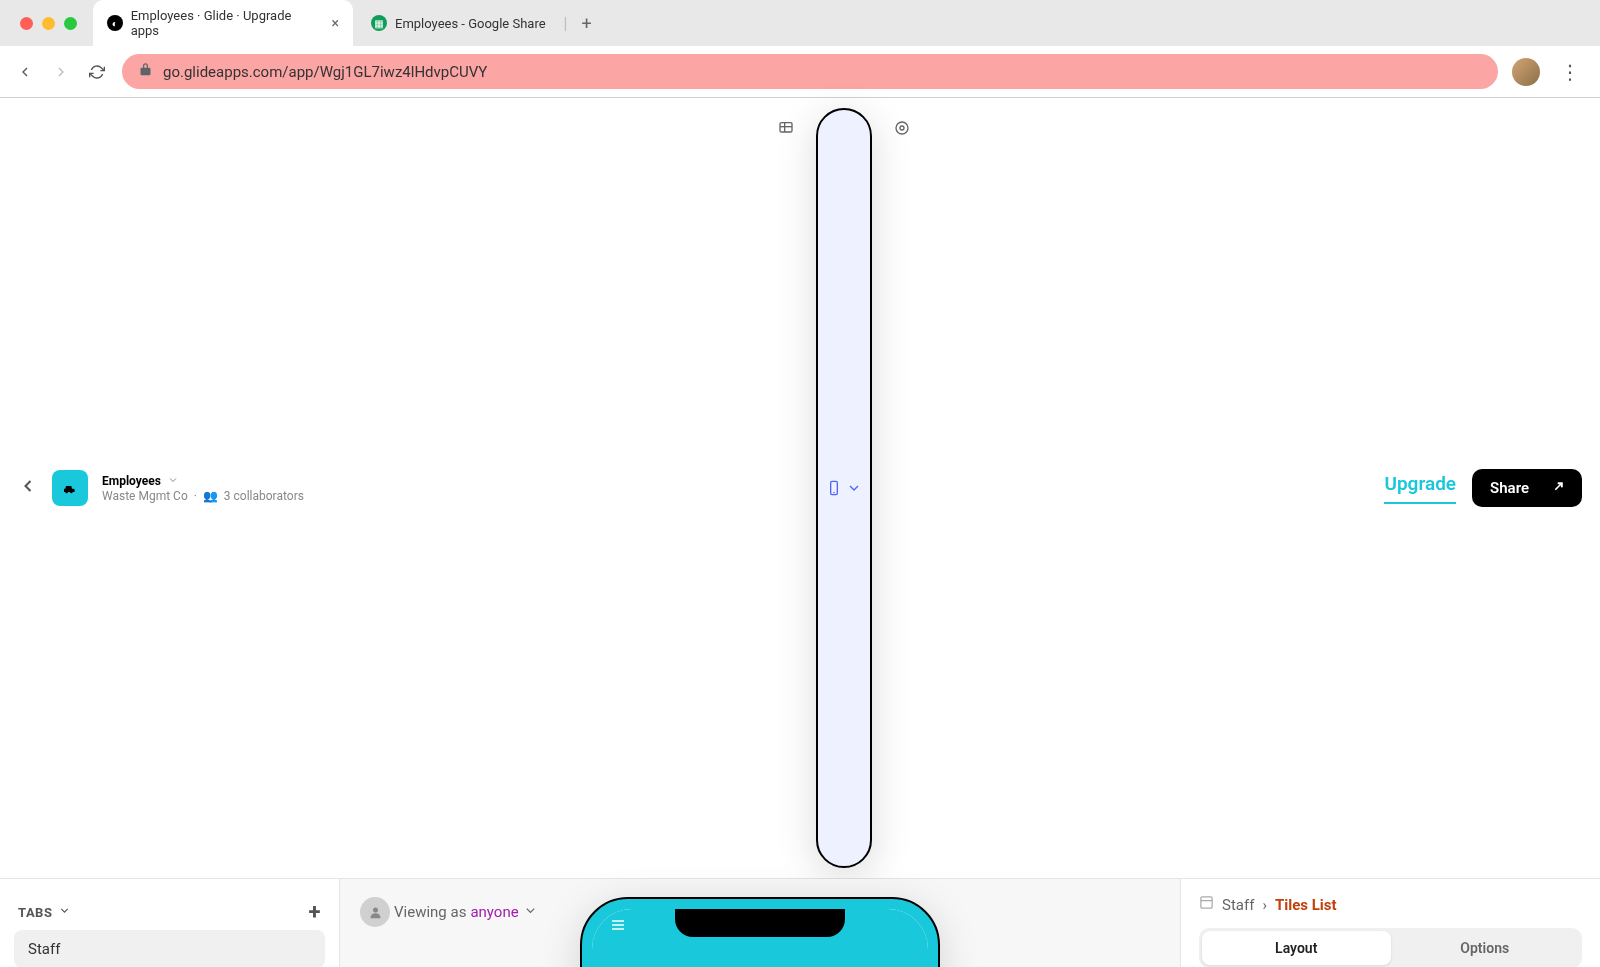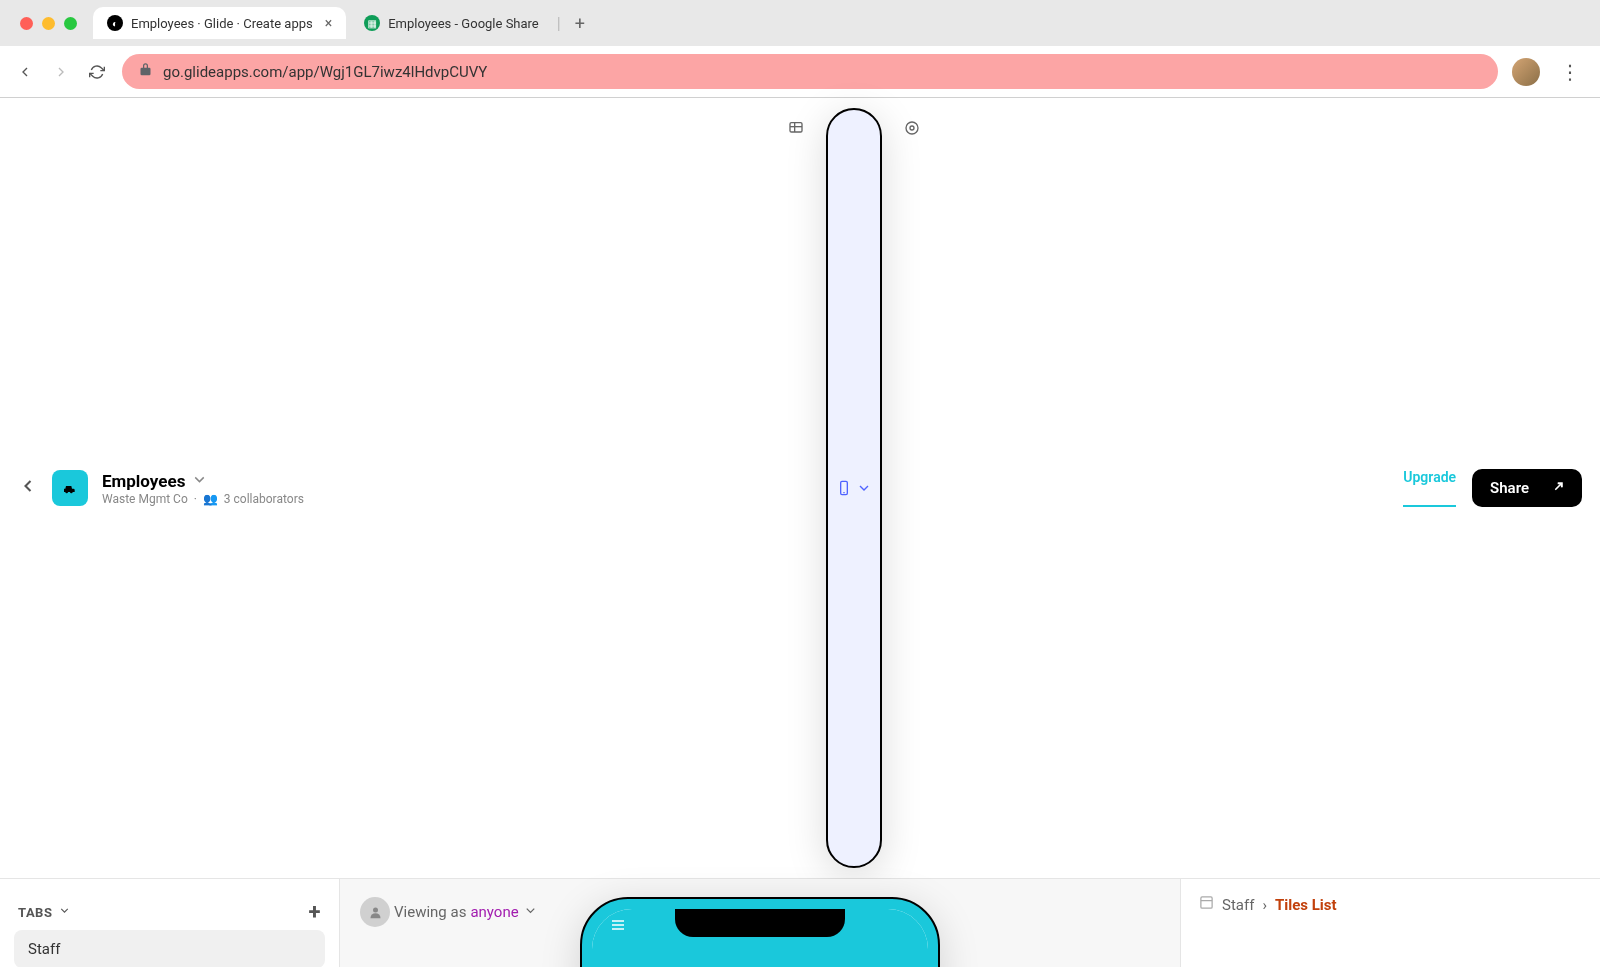--- a/index.html
+++ b/index.html
@@ -23,27 +23,27 @@
 .lock { color: #5f6368; }
 .avatar-small { width: 28px; height: 28px; border-radius: 50%; background: linear-gradient(135deg,#d4a574,#8b6f47); }
 .menu-dots { font-size: 20px; color: #555; padding: 0 6px; }
 
 
 .app-header { display: flex; align-items: center; justify-content: space-between; padding: 10px 18px; background: #fff; border-bottom: 1px solid #e5e5e5; }
 .app-left { display: flex; align-items: center; gap: 14px; }
 .back-chevron { color: #555; }
 .app-icon-wrap { width: 36px; height: 36px; border-radius: 8px; background: #1ac8db; display: flex; align-items: center; justify-content: center; }
 .app-title-wrap { display: flex; flex-direction: column; }
-.app-title-row { display: flex; align-items: center; gap: 6px; font-size: 17px; font-weight: 700; }
+.app-title-row { display: flex; align-items: center; gap: 6px; font-size: 12px; font-weight: 700; }
 .app-subtitle { font-size: 12px; color: #888; display: flex; align-items: center; gap: 6px; }
 .header-center { display: flex; gap: 8px; }
 .device-btn { width: 44px; height: 40px; border-radius: 10px; display: flex; align-items: center; justify-content: center; color: #666; }
 .device-btn.phone { background: #eef1ff; color: #4f63ff; padding: 0 8px; width: auto; gap: 4px; }
 .header-right { display: flex; align-items: center; gap: 16px; }
-.upgrade { color: #1ac8db; font-weight: 600; font-size: 14px; border-bottom: 2px solid #1ac8db; padding-bottom: 20px; }
+.upgrade { color: #1ac8db; font-weight: 600; font-size: 19px; border-bottom: 2px solid #1ac8db; padding-bottom: 7px; }
 .share-btn { background: #000; color: #fff; padding: 10px 18px; border-radius: 10px; font-weight: 600; font-size: 15px; display: flex; align-items: center; gap: 20px; }
 
 
 .main { display: flex; height: calc(967px - 46px - 50px - 58px); }
 .sidebar-left { width: 340px; background: #fff; border-right: 1px solid #e5e5e5; padding: 14px; }
 .section-hdr { display: flex; align-items: center; justify-content: space-between; padding: 6px 4px; font-size: 13px; font-weight: 700; color: #555; letter-spacing: 0.5px; }
 .section-hdr .left { display: flex; align-items: flex-end; gap: 6px; }
 .plus-btn { font-size: 22px; color: #555; }
 .tab-item { padding: 10px 14px; border-radius: 8px; font-size: 15px; color: #333; display: flex; align-items: center; justify-content: space-between; }
 .tab-item.active { background: #f0f0f0; }
@@ -78,21 +78,21 @@
 
 <div class="browser-chrome">
   <div class="tab-bar">
     <div class="traffic-lights">
       <div class="traffic-light tl-red"></div>
       <div class="traffic-light tl-yellow"></div>
       <div class="traffic-light tl-green"></div>
     </div>
     <div class="tab">
       <span class="tab-icon" style="background:#000;color:#fff;font-size:10px;">◐</span>
-      <span>Employees · Glide · Create apps</span>
+      <span>Employees · Glide · Upgrade apps</span>
       <span class="tab-close">×</span>
     </div>
     <div class="tab inactive">
       <span class="tab-icon" style="background:#0f9d58;color:#fff;font-size:10px;">▦</span>
       <span>Employees - Google Share</span>
     </div>
     <span style="color:#bbb;">|</span>
     <div class="new-tab">+</div>
   </div>
   <div class="addr-bar">
@@ -245,16 +245,20 @@
     <div class="breadcrumb">
       <span style="color:#aaa;"><svg viewBox="0 0 24 24" fill="currentColor" width="18" height="18">
             <rect x="3" y="3" width="18" height="18" rx="2" fill="none" stroke="currentColor" stroke-width="2"></rect>
             <line x1="3" y1="9" x2="21" y2="9" stroke="currentColor" stroke-width="2"></line>
           </svg></span>
       <span>Staff</span>
       <span>›</span>
       <span class="current">Tiles List</span>
     </div>
 
+    <div class="seg-control">
+      <div class="seg active">Layout</div>
+      <div class="seg">Options</div>
+    </div>
 
   </div>
 
 </div>
 
 </body></html>

